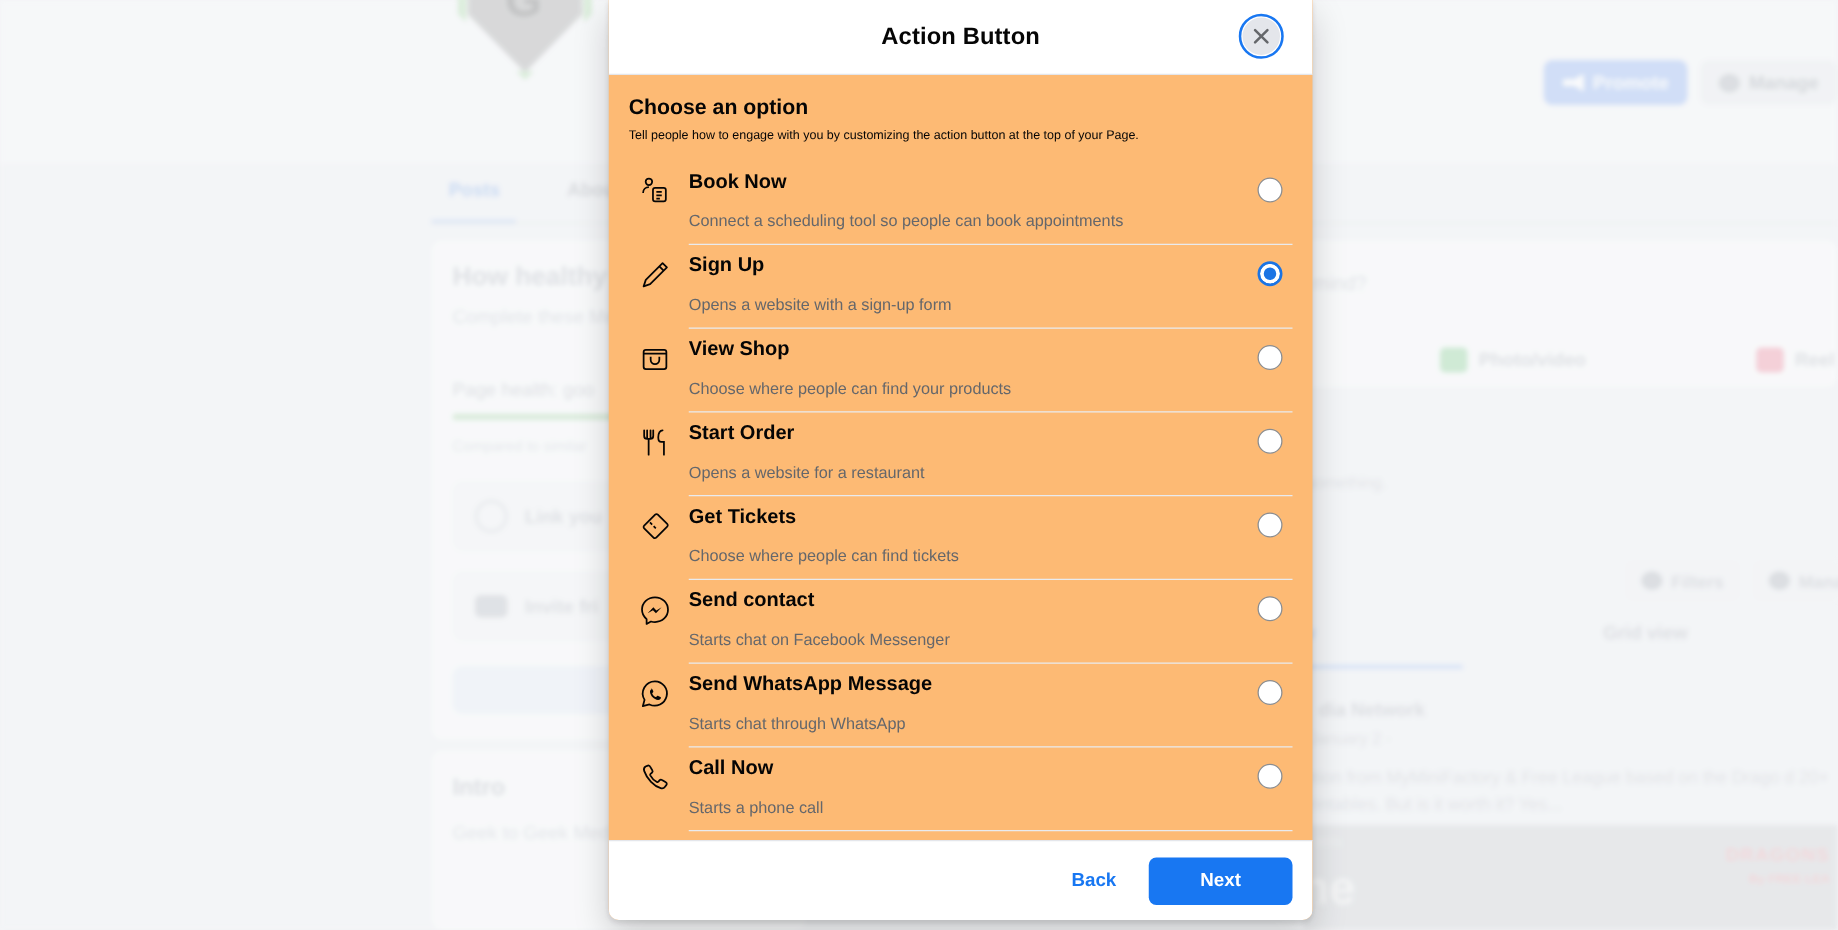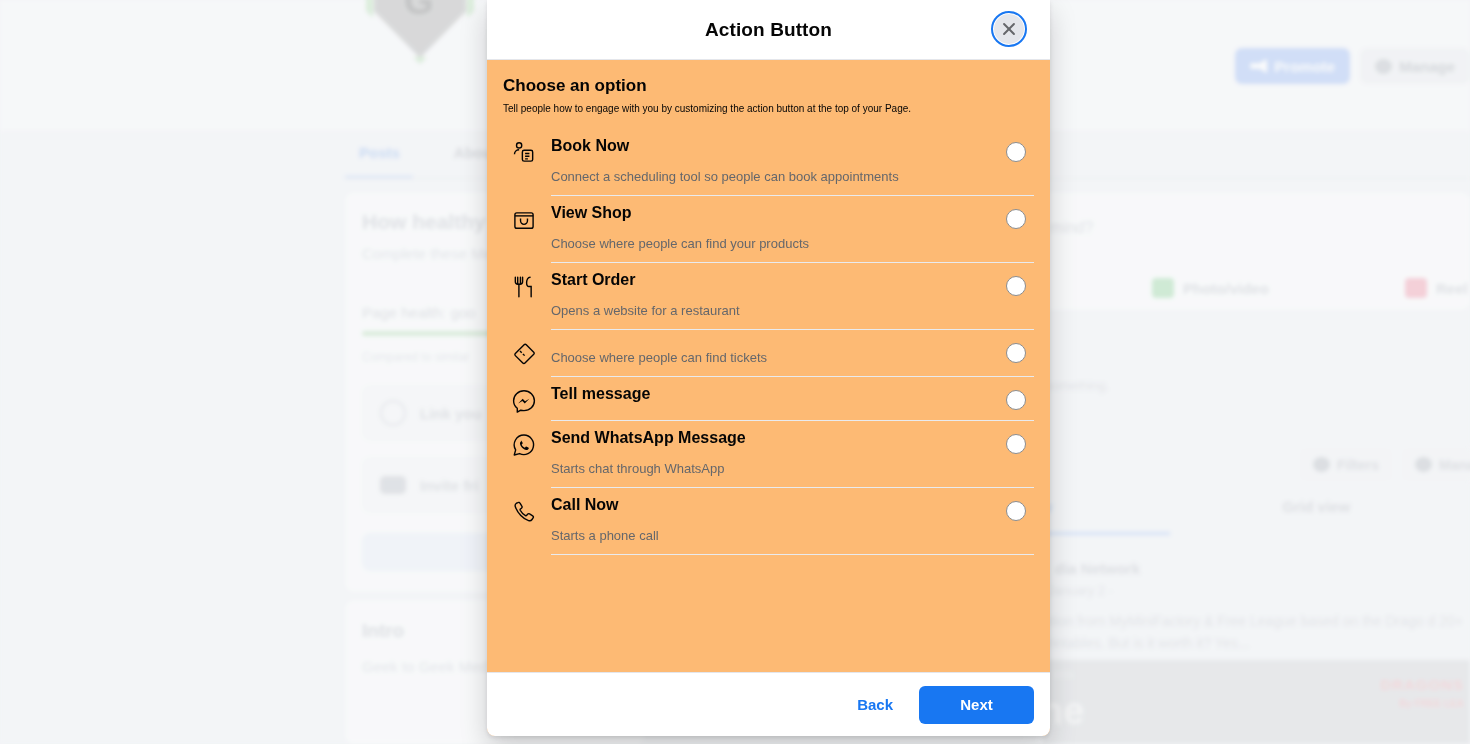--- a/index.html
+++ b/index.html
@@ -327,20 +327,35 @@
             <div class="opt-text">
               <div class="opt-title">Book Now</div>
               <div class="opt-sub">Connect a scheduling tool so people can book appointments</div>
             </div>
             <div class="radio"></div>
           </div>
         </div>
         <div class="opt-row">
           <div class="opt-icon">
             <svg width="26" height="26" viewBox="0 0 24 24" fill="none" stroke="#050505" stroke-width="1.3" stroke-linejoin="round">
+              <path d="M17.6 3.2l3.2 3.2L8.4 18.8 3.6 20.4l1.6-4.8z"></path>
+              <path d="M15.2 5.6l3.2 3.2"></path>
+            </svg>
+          </div>
+          <div class="opt-main">
+            <div class="opt-text">
+              <div class="opt-title">Sign Up</div>
+              <div class="opt-sub">Opens a website with a sign-up form</div>
+            </div>
+            <div class="radio checked"></div>
+          </div>
+        </div>
+        <div class="opt-row">
+          <div class="opt-icon">
+            <svg width="26" height="26" viewBox="0 0 24 24" fill="none" stroke="#050505" stroke-width="1.3" stroke-linejoin="round">
               <rect x="3.6" y="5.4" width="16.8" height="14.2" rx="1.7"></rect>
               <path d="M3.6 8.2h16.8"></path>
               <path d="M8.8 10.6v2.2a3.2 3.2 0 006.4 0v-2.2"></path>
             </svg>
           </div>
           <div class="opt-main">
             <div class="opt-text">
               <div class="opt-title">View Shop</div>
               <div class="opt-sub">Choose where people can find your products</div>
             </div>
@@ -365,35 +380,37 @@
         </div>
         <div class="opt-row">
           <div class="opt-icon">
             <svg width="26" height="26" viewBox="0 0 24 24" fill="none" stroke="#050505" stroke-width="1.3" stroke-linejoin="round">
               <path d="M14.1 3.4L21 10.3a1.4 1.4 0 010 2L12.9 20.4a1.4 1.4 0 01-2 0L4 13.5a1.4 1.4 0 010-2L12.1 3.4a1.4 1.4 0 012 0z"></path>
               <path d="M8.3 9.2l1.6 1.6M11 11.9l1.6 1.6"></path>
             </svg>
           </div>
           <div class="opt-main">
             <div class="opt-text">
+              <div class="opt-title">Get Tickets</div>
               <div class="opt-sub">Choose where people can find tickets</div>
             </div>
             <div class="radio"></div>
           </div>
         </div>
         <div class="opt-row">
           <div class="opt-icon">
             <svg width="26" height="26" viewBox="0 0 24 24" fill="none" stroke="#050505" stroke-width="1.3" stroke-linejoin="round">
               <path d="M12 2.6C6.6 2.6 2.4 6.6 2.4 11.7c0 2.8 1.3 5.3 3.4 7v3.6l3.2-1.8c.9.26 1.9.4 3 .4 5.4 0 9.6-4 9.6-9.1S17.4 2.6 12 2.6z"></path>
               <path d="M6.6 14.4l4.2-4.4 2.2 2.3 3.9-2.3-4.2 4.4-2.2-2.3z" fill="#050505" stroke="none"></path>
             </svg>
           </div>
           <div class="opt-main">
             <div class="opt-text">
-              <div class="opt-title">Tell message</div>
+              <div class="opt-title">Send contact</div>
+              <div class="opt-sub">Starts chat on Facebook Messenger</div>
             </div>
             <div class="radio"></div>
           </div>
         </div>
         <div class="opt-row">
           <div class="opt-icon">
             <svg width="26" height="26" viewBox="0 0 24 24" fill="none" stroke="#050505" stroke-width="1.3" stroke-linejoin="round">
               <path d="M12 2.8a9 9 0 00-7.7 13.7L3 21.2l4.9-1.3A9 9 0 1012 2.8z"></path>
               <path d="M9.1 8c.3-.1.6 0 .8.4l.8 1.6c.1.3.1.5-.1.8l-.5.6c-.2.2-.2.4-.1.6.5 1 1.4 1.9 2.4 2.4.2.1.4.1.6-.1l.6-.6c.2-.2.5-.3.8-.1l1.6.8c.4.2.5.5.4.8-.3.9-1.2 1.5-2.2 1.4-2.9-.3-5.6-3-5.9-5.9-.1-1 .5-1.9 1.4-2.2z" fill="#050505" stroke="none"></path>
             </svg>

